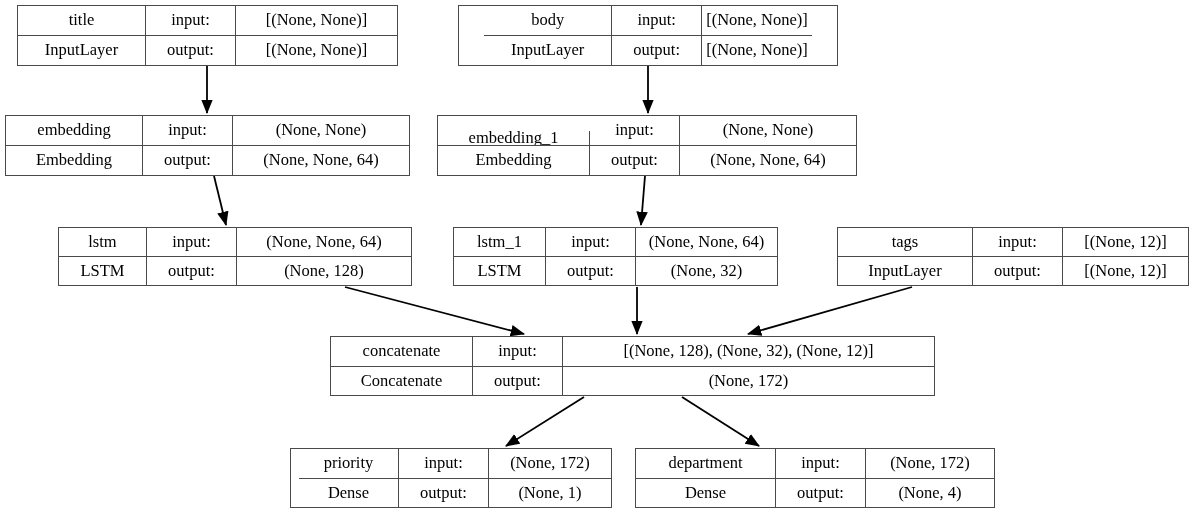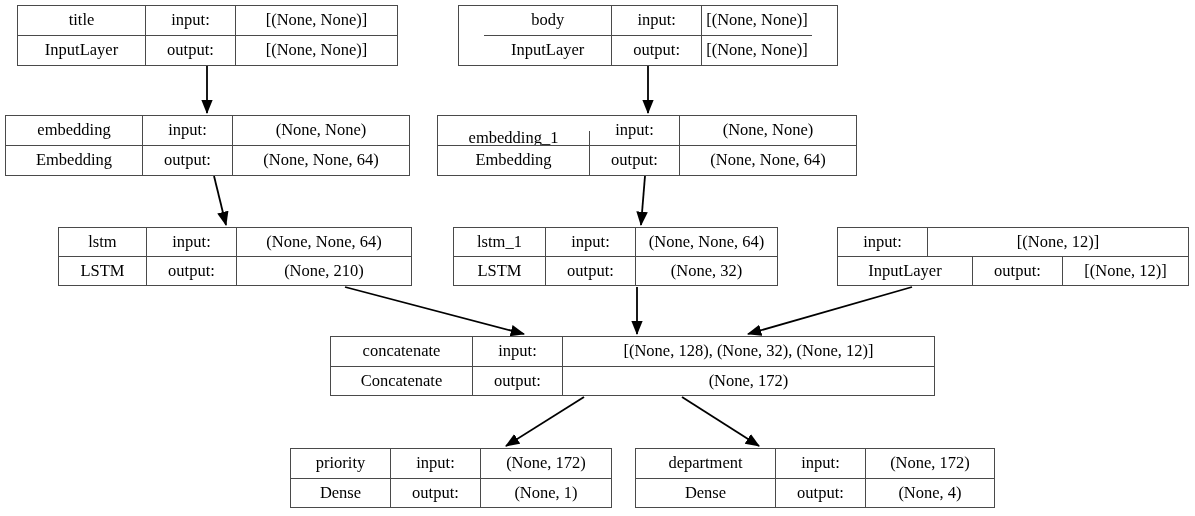--- a/index.html
+++ b/index.html
@@ -135,37 +135,38 @@
       </div>
       <div class="node" style="left: 58px; top: 227px; width: 354px; height: 59px; border-color: rgb(74, 74, 74);">
         <div class="node-row top" style="border-bottom-color: rgb(74, 74, 74);">
           <div class="cell c-name" style="width: 88px; flex: 0 0 88px; border-right-color: rgb(74, 74, 74);">lstm</div>
           <div class="cell c-io" style="width: 90px; flex: 0 0 90px; border-right-color: rgb(74, 74, 74);">input:</div>
           <div class="cell c-shape">(None, None, 64)</div>
         </div>
         <div class="node-row bottom">
           <div class="cell c-name" style="width: 88px; flex: 0 0 88px; border-right-color: rgb(74, 74, 74);">LSTM</div>
           <div class="cell c-io" style="width: 90px; flex: 0 0 90px; border-right-color: rgb(74, 74, 74);">output:</div>
-          <div class="cell c-shape">(None, 210)</div>
+          <div class="cell c-shape">(None, 128)</div>
         </div>
       </div>
       <div class="node" style="left: 453px; top: 227px; width: 325px; height: 59px; border-color: rgb(74, 74, 74);">
         <div class="node-row top" style="border-bottom-color: rgb(74, 74, 74);">
           <div class="cell c-name" style="width: 92px; flex: 0 0 92px; border-right-color: rgb(74, 74, 74);">lstm_1</div>
           <div class="cell c-io" style="width: 90px; flex: 0 0 90px; border-right-color: rgb(74, 74, 74);">input:</div>
           <div class="cell c-shape">(None, None, 64)</div>
         </div>
         <div class="node-row bottom">
           <div class="cell c-name" style="width: 92px; flex: 0 0 92px; border-right-color: rgb(74, 74, 74);">LSTM</div>
           <div class="cell c-io" style="width: 90px; flex: 0 0 90px; border-right-color: rgb(74, 74, 74);">output:</div>
           <div class="cell c-shape">(None, 32)</div>
         </div>
       </div>
       <div class="node" style="left: 837px; top: 227px; width: 352px; height: 59px; border-color: rgb(74, 74, 74);">
         <div class="node-row top" style="border-bottom-color: rgb(74, 74, 74);">
+          <div class="cell c-name" style="width: 135px; flex: 0 0 135px; border-right-color: rgb(74, 74, 74);">tags</div>
           <div class="cell c-io" style="width: 90px; flex: 0 0 90px; border-right-color: rgb(74, 74, 74);">input:</div>
           <div class="cell c-shape">[(None, 12)]</div>
         </div>
         <div class="node-row bottom">
           <div class="cell c-name" style="width: 135px; flex: 0 0 135px; border-right-color: rgb(74, 74, 74);">InputLayer</div>
           <div class="cell c-io" style="width: 90px; flex: 0 0 90px; border-right-color: rgb(74, 74, 74);">output:</div>
           <div class="cell c-shape">[(None, 12)]</div>
         </div>
       </div>
       <div class="node" style="left: 330px; top: 336px; width: 605px; height: 60px; border-color: rgb(74, 74, 74);">
@@ -173,21 +174,21 @@
           <div class="cell c-name" style="width: 142px; flex: 0 0 142px; border-right-color: rgb(74, 74, 74);">concatenate</div>
           <div class="cell c-io" style="width: 90px; flex: 0 0 90px; border-right-color: rgb(74, 74, 74);">input:</div>
           <div class="cell c-shape">[(None, 128), (None, 32), (None, 12)]</div>
         </div>
         <div class="node-row bottom">
           <div class="cell c-name" style="width: 142px; flex: 0 0 142px; border-right-color: rgb(74, 74, 74);">Concatenate</div>
           <div class="cell c-io" style="width: 90px; flex: 0 0 90px; border-right-color: rgb(74, 74, 74);">output:</div>
           <div class="cell c-shape">(None, 172)</div>
         </div>
       </div>
-      <div class="node" style="left: 290px; top: 448px; width: 322px; height: 60px; border-color: rgb(74, 74, 74);">
+      <div class="node" style="left: 290px; top: 448px; width: 322px; height: 60px; border-color: rgb(74, 74, 74); padding-left: 8px;">
         <div class="node-row top" style="border-bottom-color: rgb(74, 74, 74);">
           <div class="cell c-name" style="width: 100px; flex: 0 0 100px; border-right-color: rgb(74, 74, 74);">priority</div>
           <div class="cell c-io" style="width: 90px; flex: 0 0 90px; border-right-color: rgb(74, 74, 74);">input:</div>
           <div class="cell c-shape">(None, 172)</div>
         </div>
         <div class="node-row bottom">
           <div class="cell c-name" style="width: 100px; flex: 0 0 100px; border-right-color: rgb(74, 74, 74);">Dense</div>
           <div class="cell c-io" style="width: 90px; flex: 0 0 90px; border-right-color: rgb(74, 74, 74);">output:</div>
           <div class="cell c-shape">(None, 1)</div>
         </div>

